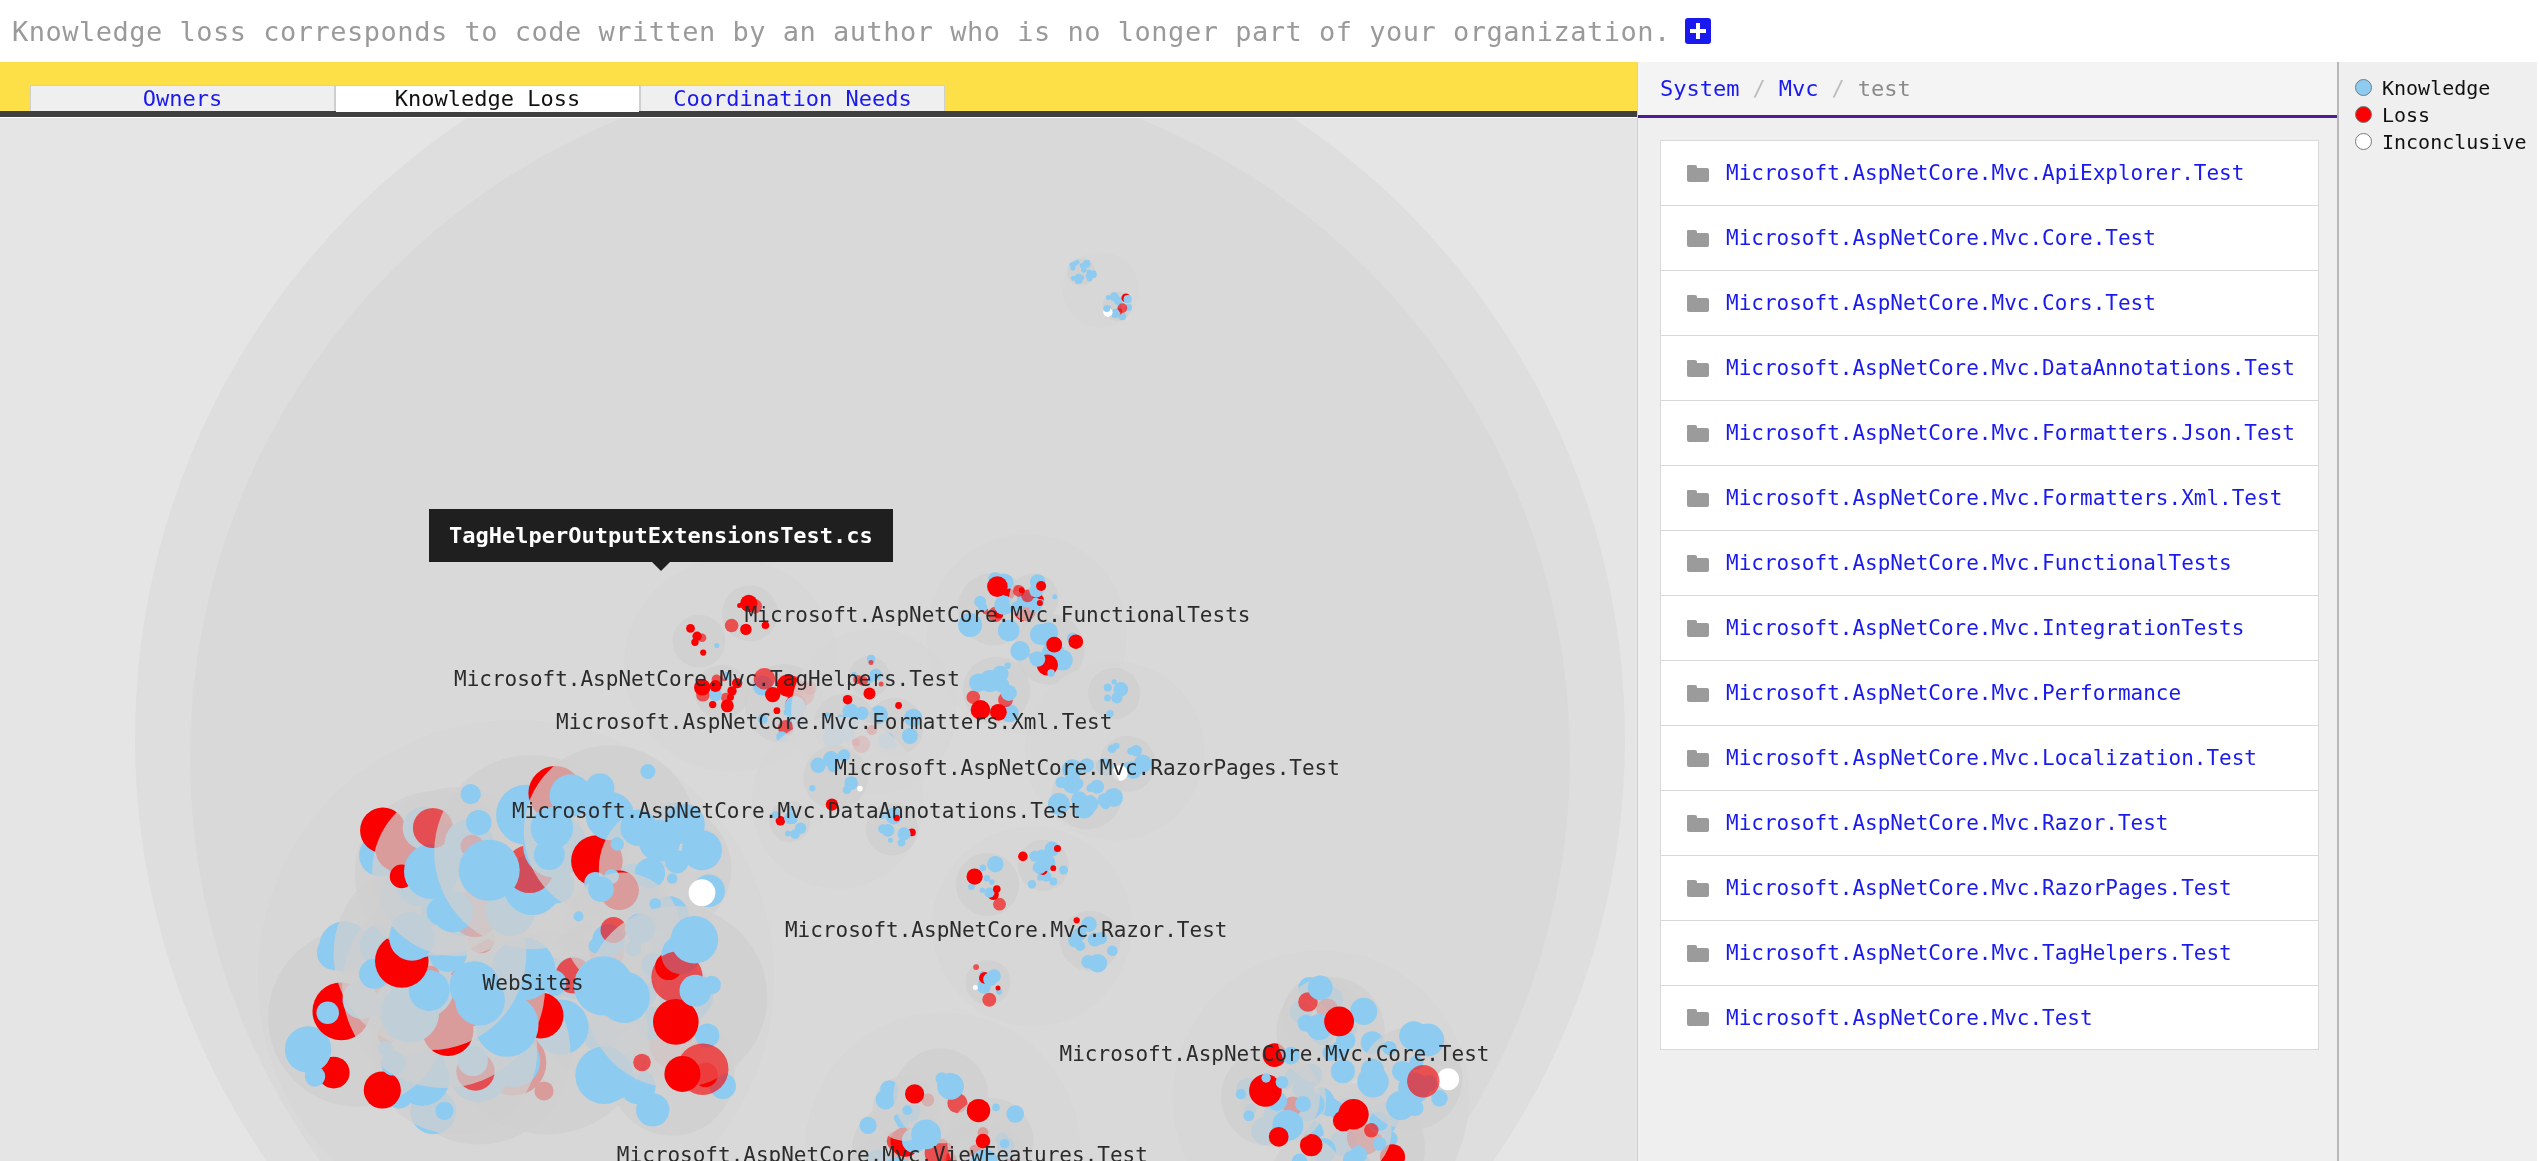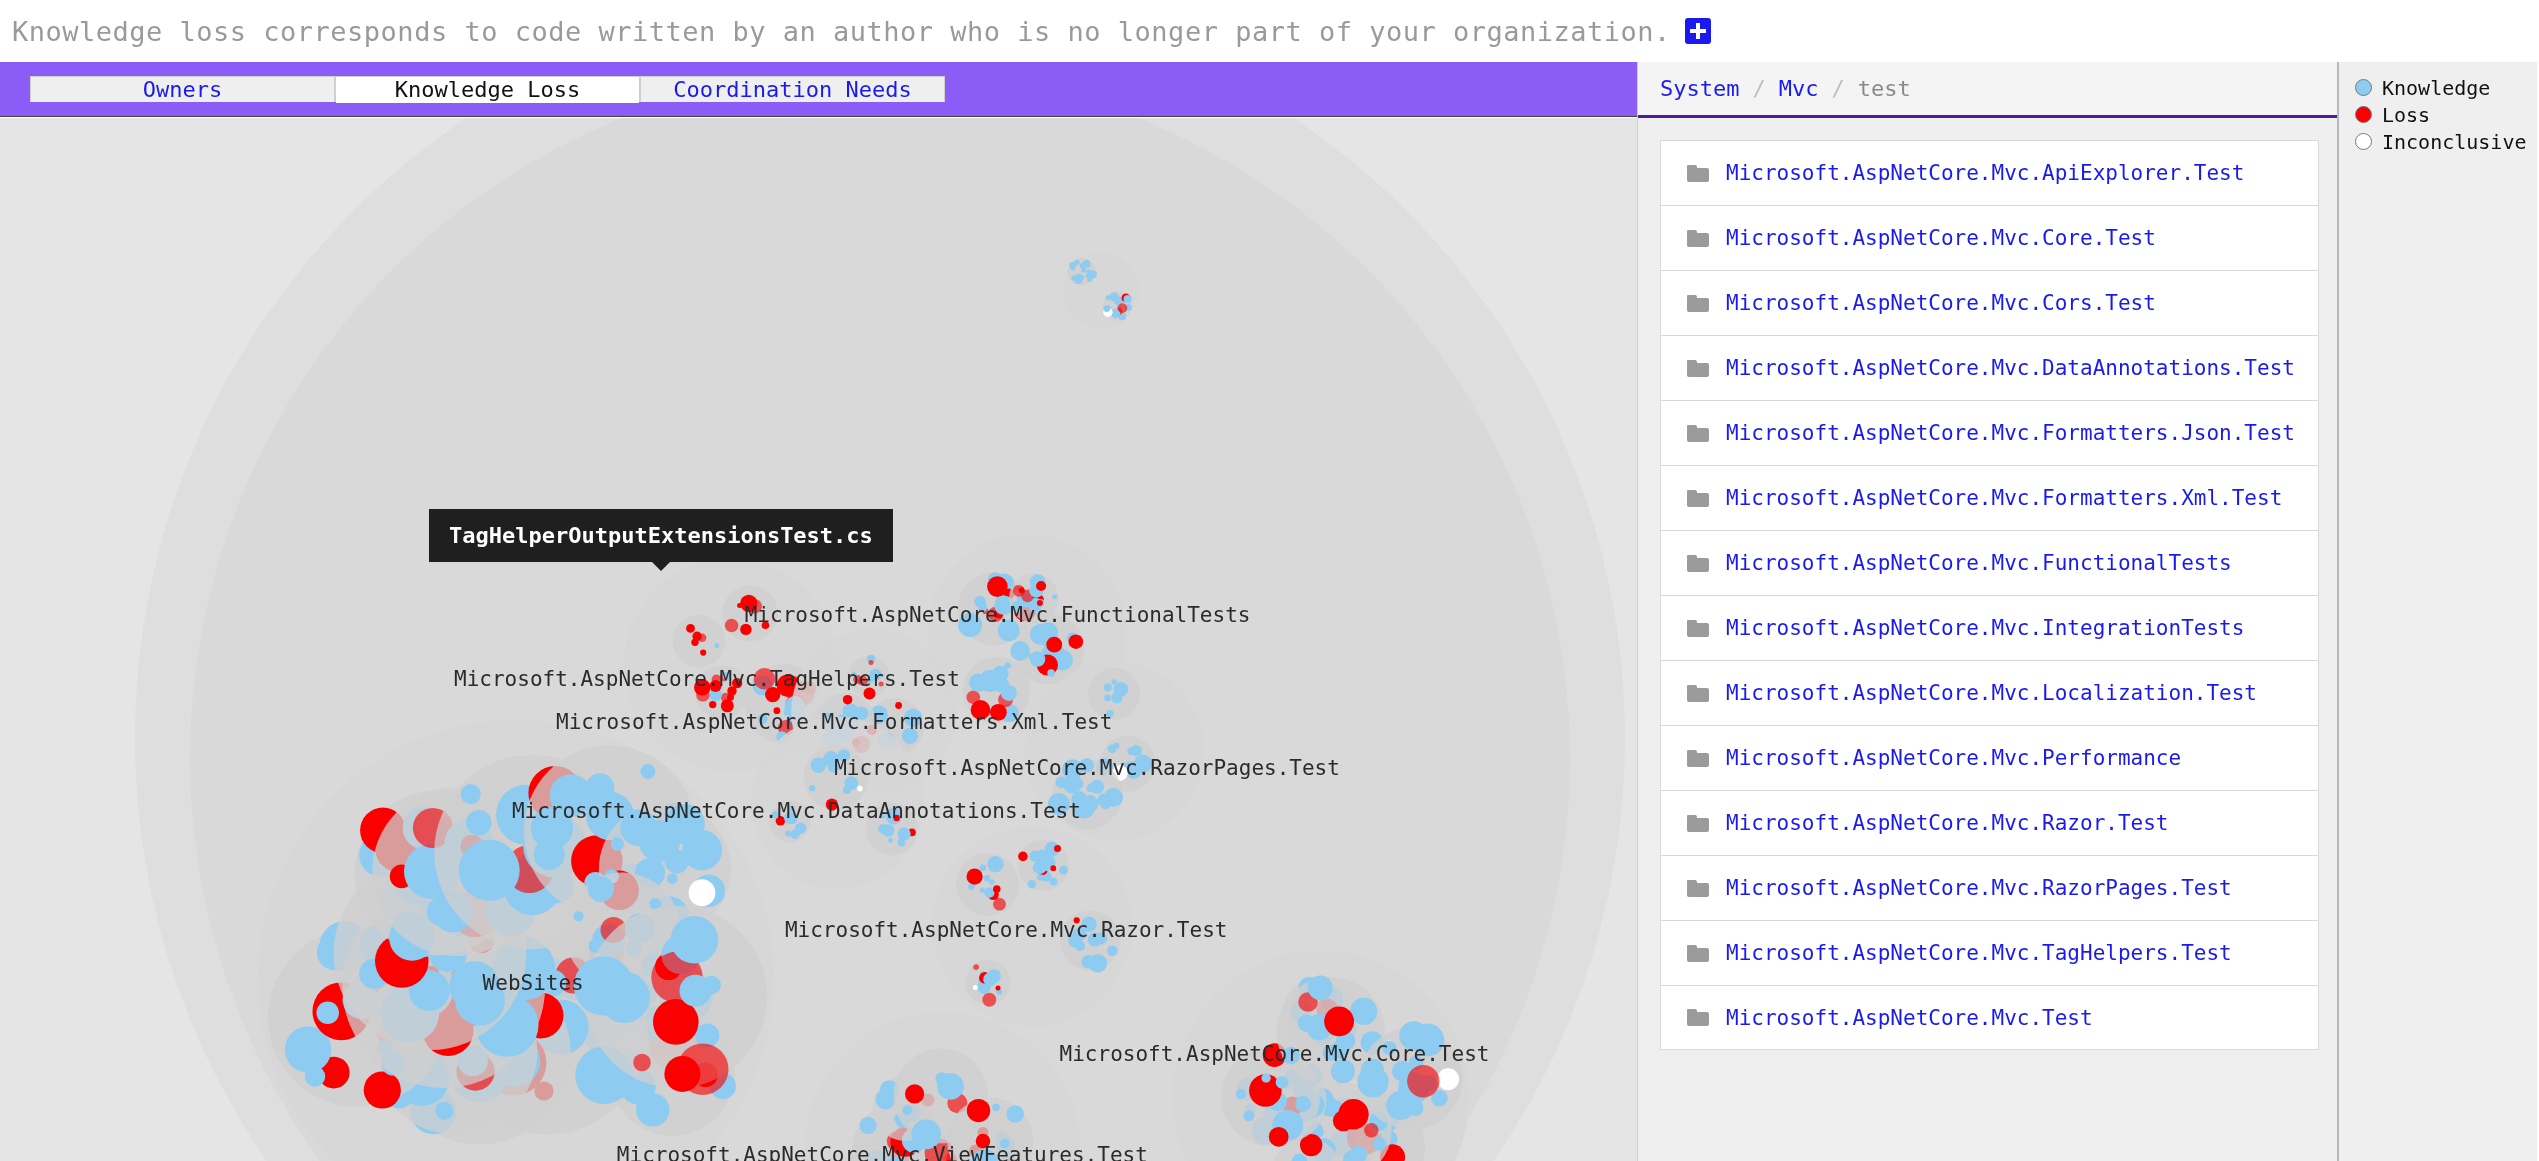--- a/index.html
+++ b/index.html
@@ -53,23 +53,23 @@
   
   #left-col {
     width: 1637px;
     position: relative;
     background: #ffffff;
   }
   #tabs {
     display: flex;
     height: 55px;
     padding: 0 0 0 30px;
-    background: #8b5cf6;
-    border-bottom: 1px solid #404040;
-    align-items: center;
+    background: #fde047;
+    border-bottom: 6px solid #404040;
+    align-items: flex-end;
   }
   .tab {
     display: flex;
     align-items: center;
     justify-content: center;
     font-size: 22px;
     border: 1px solid #cfcfcf;
     border-bottom: none;
     cursor: pointer;
     user-select: none;
@@ -1015,25 +1015,25 @@
         <div class="file-row">
           <span class="folder-icon"></span>
           <span class="file-name">Microsoft.AspNetCore.Mvc.FunctionalTests</span>
         </div>
         <div class="file-row">
           <span class="folder-icon"></span>
           <span class="file-name">Microsoft.AspNetCore.Mvc.IntegrationTests</span>
         </div>
         <div class="file-row">
           <span class="folder-icon"></span>
+          <span class="file-name">Microsoft.AspNetCore.Mvc.Performance</span>
+        </div>
+        <div class="file-row">
+          <span class="folder-icon"></span>
           <span class="file-name">Microsoft.AspNetCore.Mvc.Localization.Test</span>
-        </div>
-        <div class="file-row">
-          <span class="folder-icon"></span>
-          <span class="file-name">Microsoft.AspNetCore.Mvc.Performance</span>
         </div>
         <div class="file-row">
           <span class="folder-icon"></span>
           <span class="file-name">Microsoft.AspNetCore.Mvc.Razor.Test</span>
         </div>
         <div class="file-row">
           <span class="folder-icon"></span>
           <span class="file-name">Microsoft.AspNetCore.Mvc.RazorPages.Test</span>
         </div>
         <div class="file-row">

